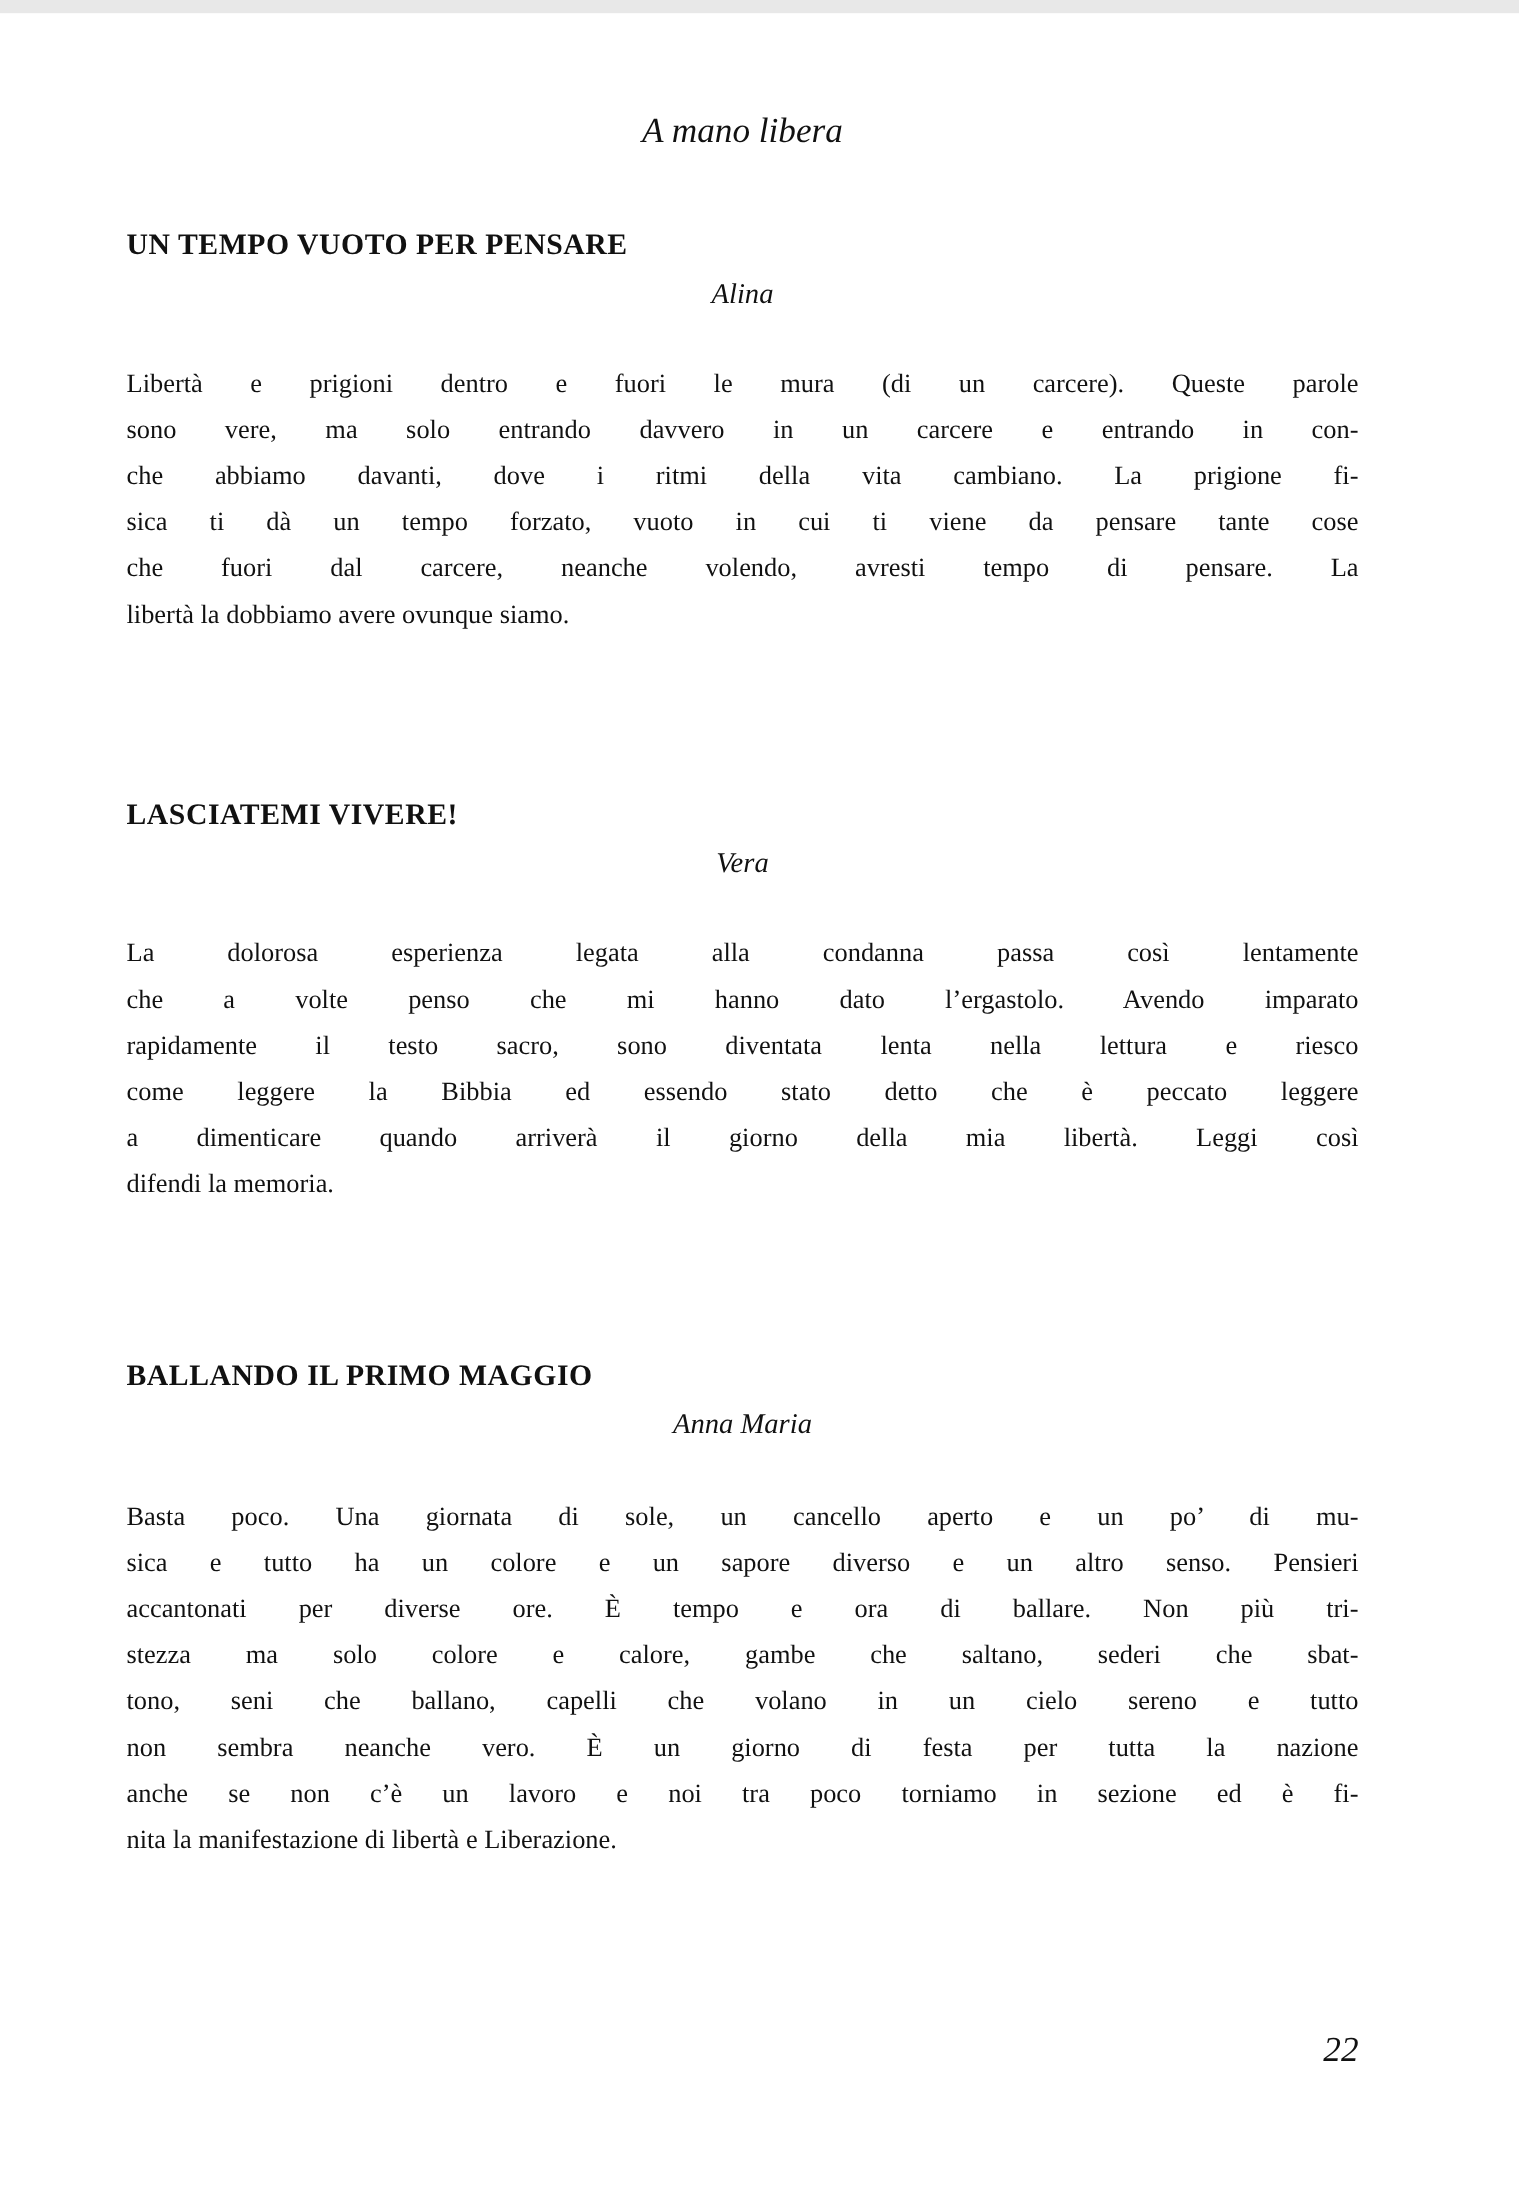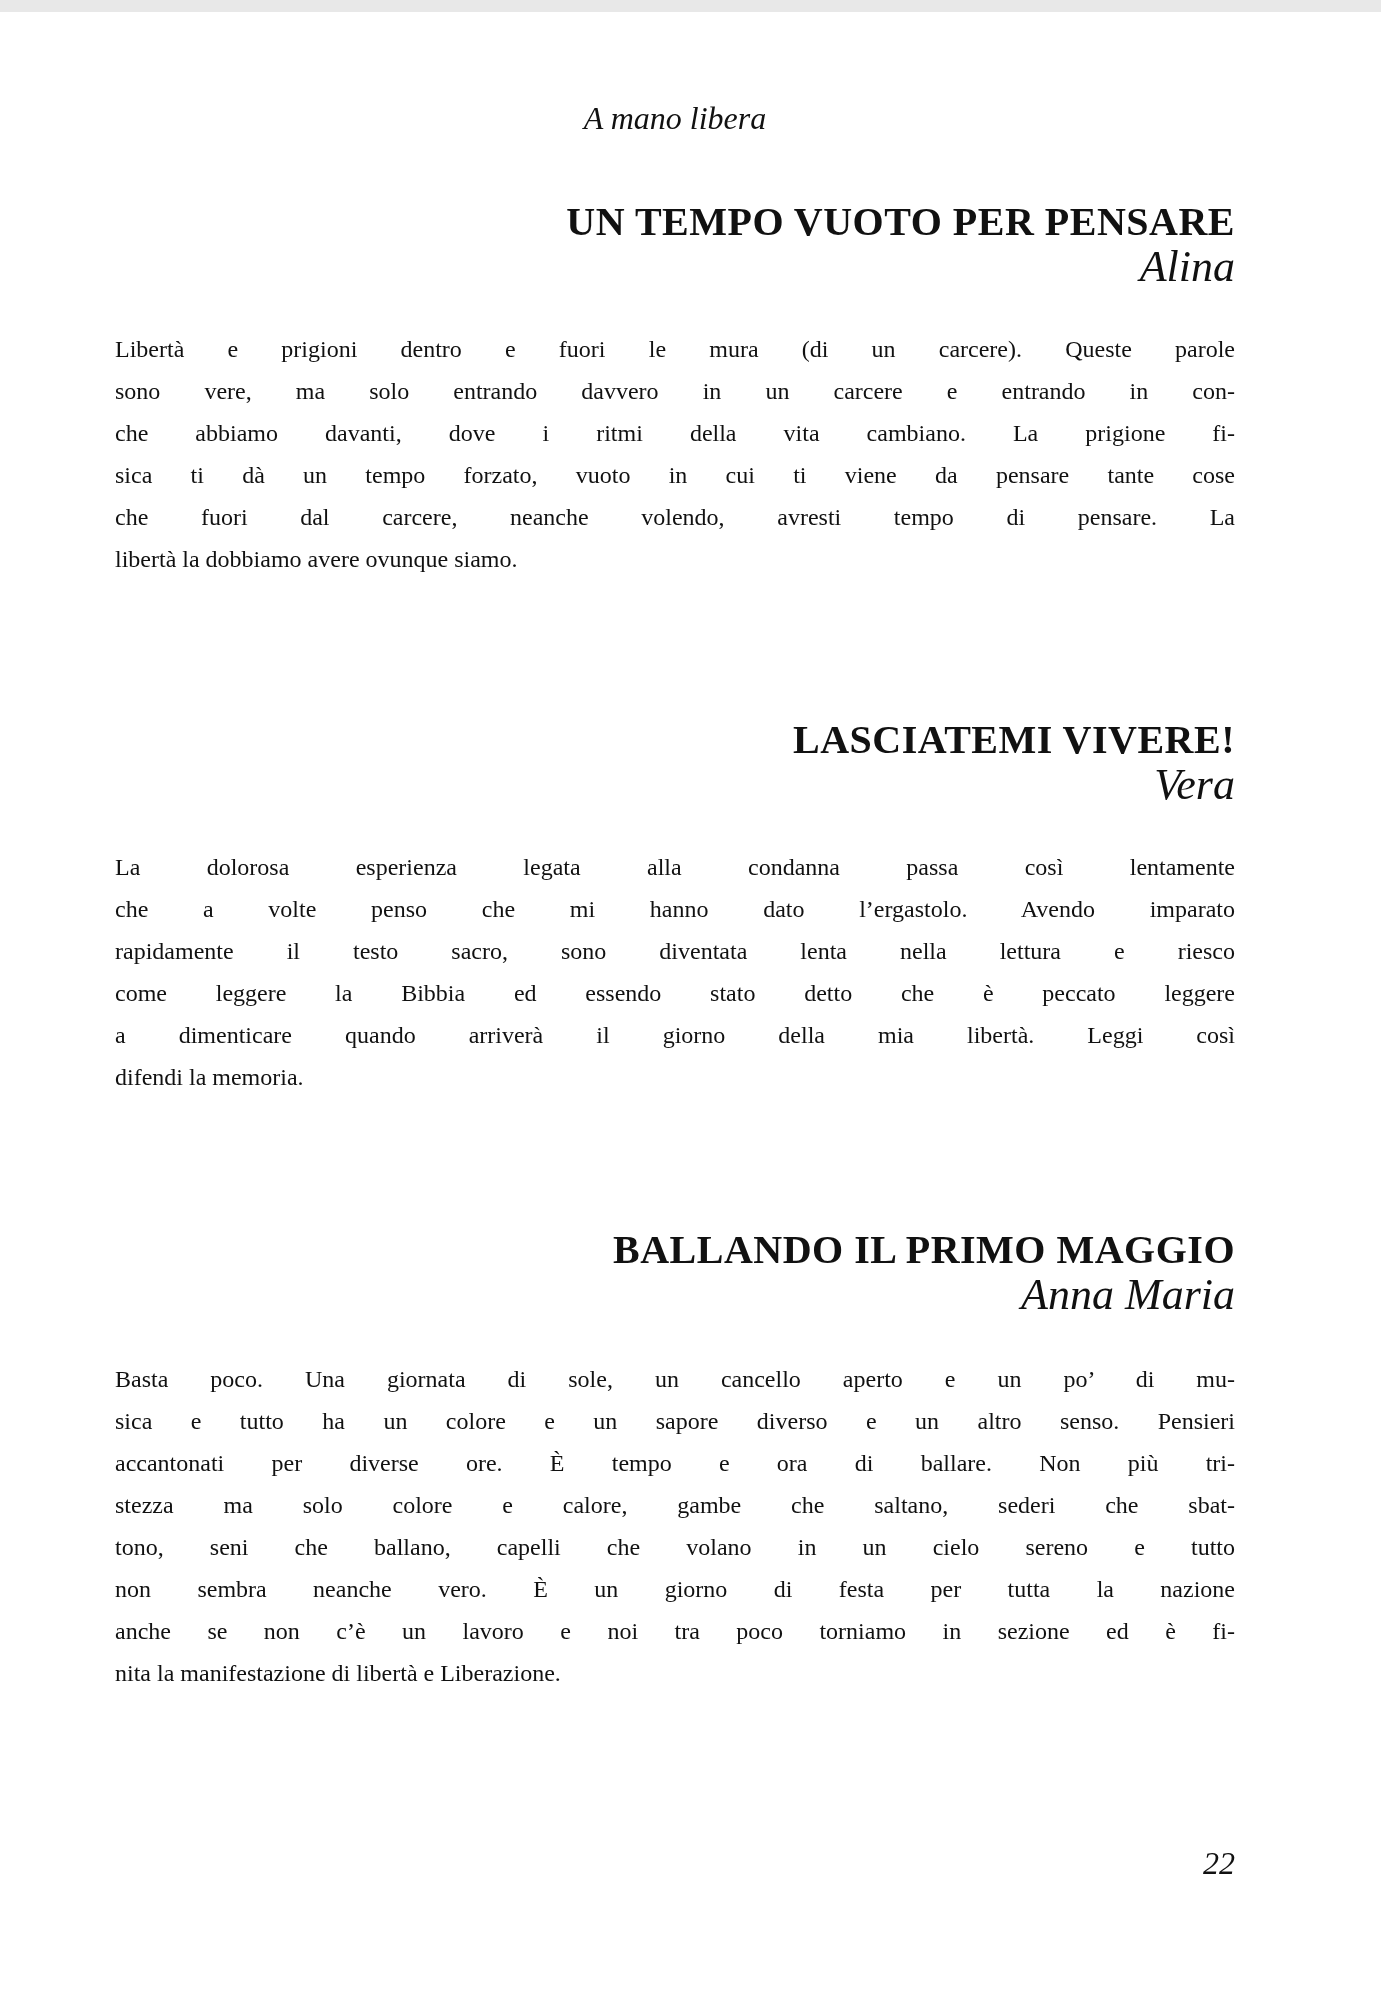--- a/index.html
+++ b/index.html
@@ -22,30 +22,30 @@
   }
   .running-header {
     margin-top: 86px;
     font-style: italic;
     font-size: 32px;
     line-height: 40px;
     text-align: center;
   }
   .section-title {
     font-weight: bold;
-    font-size: 40px;
+    font-size: 27px;
     line-height: 44px;
-    text-align: right;
+    text-align: left;
     letter-spacing: 0.5px;
   }
   .section-author {
     font-style: italic;
-    font-size: 44px;
+    font-size: 26px;
     line-height: 42px;
-    text-align: right;
+    text-align: center;
     margin-top: 2px;
   }
   .title-1 { margin-top: 62px; }
   .title-2 { margin-top: 138px; }
   .title-3 { margin-top: 130px; }
   .paragraph {
     margin-top: 40px;
     font-size: 24px;
     line-height: 42px;
   }

